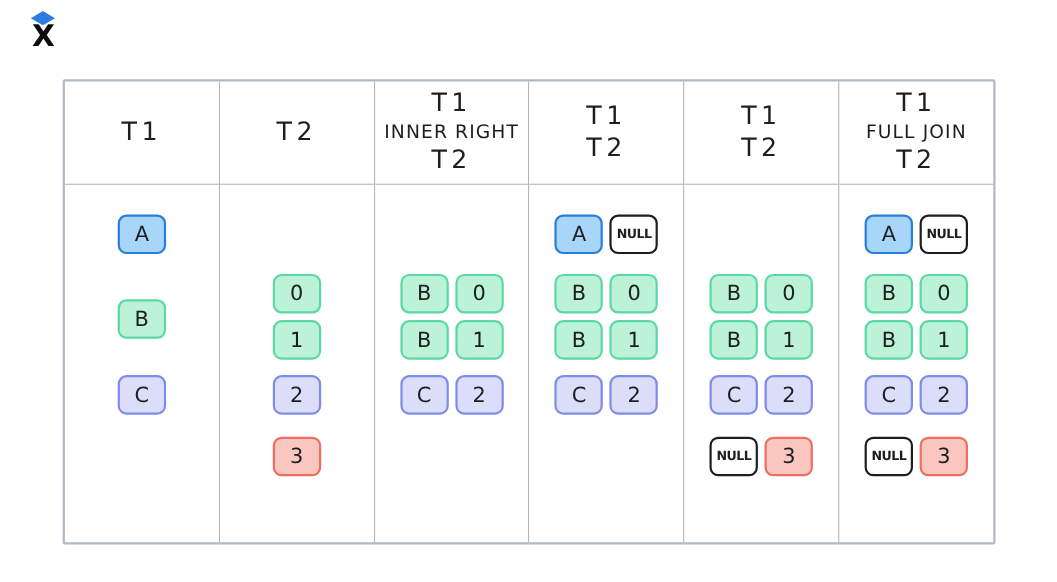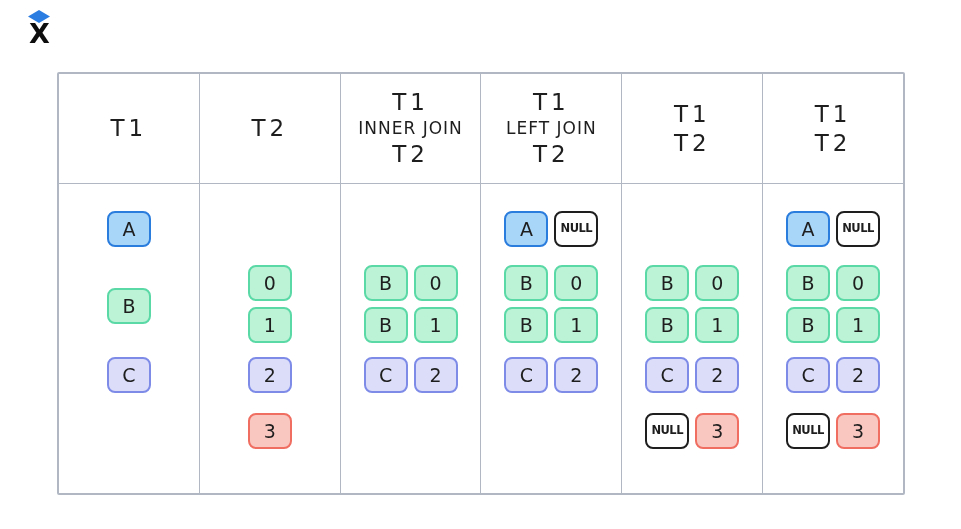--- a/index.html
+++ b/index.html
@@ -36,21 +36,21 @@
     width: 848px; height: 423px;
     border: 2px solid #b1b8c4;
     border-radius: 2px;
     display: flex;
     background: #ffffff;
   }
   .col { flex: 1 1 0; display: flex; flex-direction: column; border-right: 1.5px solid #b1b8c4; min-width: 0; }
   .col:last-child { border-right: none; }
 
   .col-header {
-    height: 110px;
+    height: 94px;
     border-bottom: 1.5px solid #b1b8c4;
     display: flex; flex-direction: column;
     align-items: center; justify-content: center;
     text-align: center;
     padding: 4px 2px;
   }
   .hline {
     font-size: 23px;
     letter-spacing: 4px;
     line-height: 1.25;
@@ -128,42 +128,41 @@
             <div class="box purple" style="background: rgb(220, 222, 249); border-color: rgb(126, 140, 232);">2</div>
           </div>
           <div class="box-row" style="top: 229px;">
             <div class="box red" style="background: rgb(249, 198, 192); border-color: rgb(239, 110, 97);">3</div>
           </div>
         </div>
       </div>
       <div class="col">
         <div class="col-header">
           <div class="hline">T1</div>
-          <div class="hline join">INNER JOIN</div>
-          <div class="hline">T2</div>
-        </div>
-        <div class="col-body">
-          <div class="box-row" style="top: 81px;">
-            <div class="box green" style="background: rgb(188, 242, 214); border-color: rgb(90, 216, 166);">B</div>
-            <div class="box green" style="background: rgb(188, 242, 214); border-color: rgb(90, 216, 166);">0</div>
-          </div>
-          <div class="box-row" style="top: 123px;">
-            <div class="box green" style="background: rgb(188, 242, 214); border-color: rgb(90, 216, 166);">B</div>
-            <div class="box green" style="background: rgb(188, 242, 214); border-color: rgb(90, 216, 166);">1</div>
-          </div>
-          <div class="box-row" style="top: 173px;">
-            <div class="box purple" style="background: rgb(220, 222, 249); border-color: rgb(126, 140, 232);">C</div>
-            <div class="box purple" style="background: rgb(220, 222, 249); border-color: rgb(126, 140, 232);">2</div>
-          </div>
-        </div>
-      </div>
-      <div class="col">
-        <div class="col-header">
-          <div class="hline">T1</div>
-          <div class="hline join">LEFT JOIN</div>
+          <div class="hline join">INNER RIGHT</div>
+          <div class="hline">T2</div>
+        </div>
+        <div class="col-body">
+          <div class="box-row" style="top: 81px;">
+            <div class="box green" style="background: rgb(188, 242, 214); border-color: rgb(90, 216, 166);">B</div>
+            <div class="box green" style="background: rgb(188, 242, 214); border-color: rgb(90, 216, 166);">0</div>
+          </div>
+          <div class="box-row" style="top: 123px;">
+            <div class="box green" style="background: rgb(188, 242, 214); border-color: rgb(90, 216, 166);">B</div>
+            <div class="box green" style="background: rgb(188, 242, 214); border-color: rgb(90, 216, 166);">1</div>
+          </div>
+          <div class="box-row" style="top: 173px;">
+            <div class="box purple" style="background: rgb(220, 222, 249); border-color: rgb(126, 140, 232);">C</div>
+            <div class="box purple" style="background: rgb(220, 222, 249); border-color: rgb(126, 140, 232);">2</div>
+          </div>
+        </div>
+      </div>
+      <div class="col">
+        <div class="col-header">
+          <div class="hline">T1</div>
           <div class="hline">T2</div>
         </div>
         <div class="col-body">
           <div class="box-row" style="top: 27px;">
             <div class="box blue" style="background: rgb(168, 214, 249); border-color: rgb(42, 124, 221);">A</div>
             <div class="box nullv" style="background: rgb(255, 255, 255); border-color: rgb(30, 30, 30);">NULL</div>
           </div>
           <div class="box-row" style="top: 81px;">
             <div class="box green" style="background: rgb(188, 242, 214); border-color: rgb(90, 216, 166);">B</div>
             <div class="box green" style="background: rgb(188, 242, 214); border-color: rgb(90, 216, 166);">0</div>
@@ -198,20 +197,21 @@
           </div>
           <div class="box-row" style="top: 229px;">
             <div class="box nullv" style="background: rgb(255, 255, 255); border-color: rgb(30, 30, 30);">NULL</div>
             <div class="box red" style="background: rgb(249, 198, 192); border-color: rgb(239, 110, 97);">3</div>
           </div>
         </div>
       </div>
       <div class="col">
         <div class="col-header">
           <div class="hline">T1</div>
+          <div class="hline join">FULL JOIN</div>
           <div class="hline">T2</div>
         </div>
         <div class="col-body">
           <div class="box-row" style="top: 27px;">
             <div class="box blue" style="background: rgb(168, 214, 249); border-color: rgb(42, 124, 221);">A</div>
             <div class="box nullv" style="background: rgb(255, 255, 255); border-color: rgb(30, 30, 30);">NULL</div>
           </div>
           <div class="box-row" style="top: 81px;">
             <div class="box green" style="background: rgb(188, 242, 214); border-color: rgb(90, 216, 166);">B</div>
             <div class="box green" style="background: rgb(188, 242, 214); border-color: rgb(90, 216, 166);">0</div>

